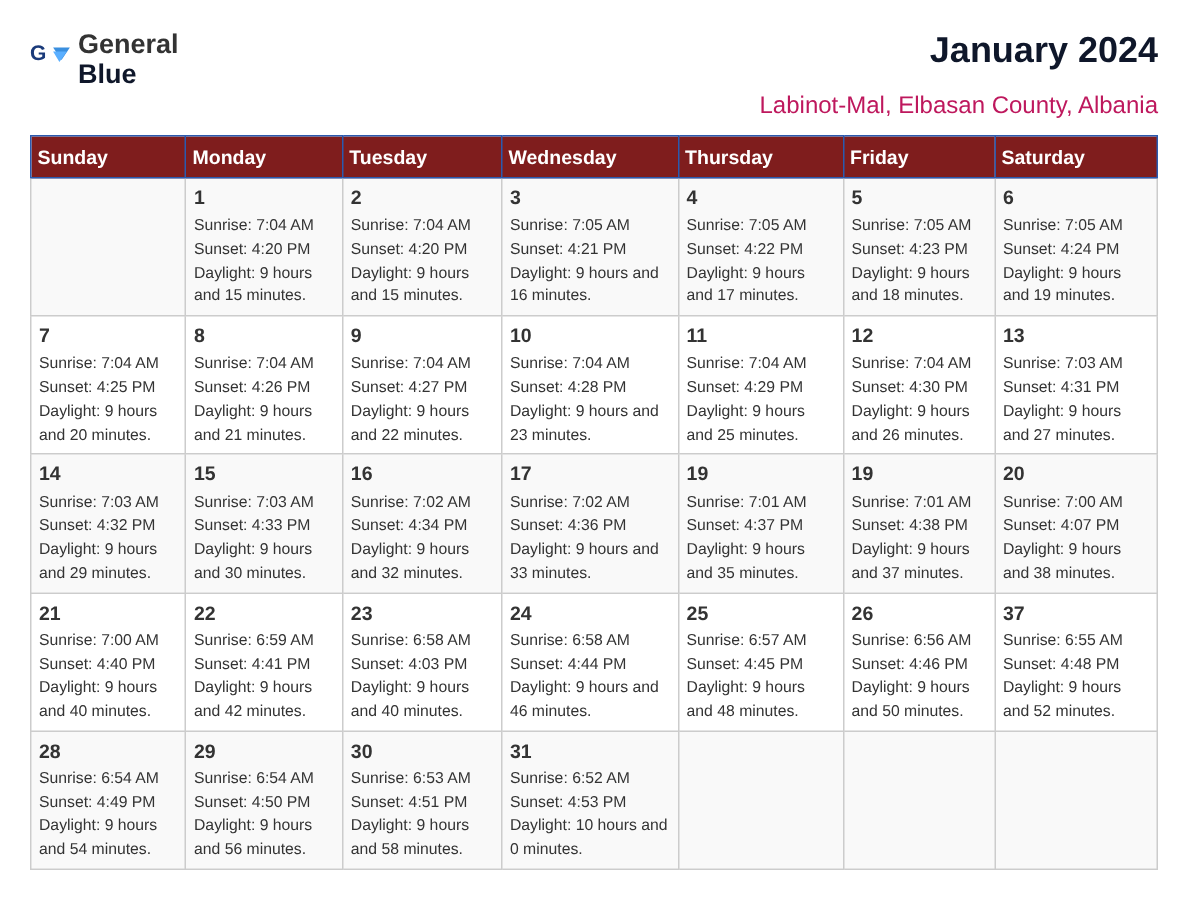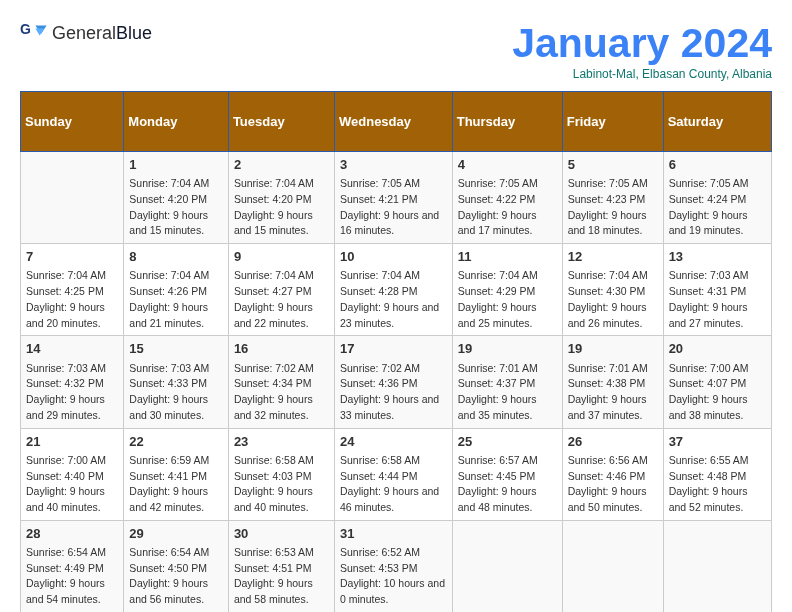--- a/index.html
+++ b/index.html
@@ -15,55 +15,55 @@
       justify-content: space-between;
       align-items: flex-start;
       margin-bottom: 10px;
     }
     .logo {
       display: flex;
       align-items: center;
     }
     .logo-text {
       display: flex;
-      flex-direction: row;
+      flex-direction: column;
       font-size: 18px;
-      font-weight: normal;
+      font-weight: bold;
       color: #333;
       line-height: 1.1;
-      text-align: right;
     }
     .logo-text span:first-child { color: #333; }
     .logo-icon {
       width: 28px;
       height: 28px;
       margin-right: 4px;
     }
     .title-block {
       text-align: right;
     }
     .title-block h1 {
-      font-size: 41px;
+      font-size: 24px;
       font-weight: bold;
-      color: #3b82f6;
+      color: #0f172a;
     }
     .title-block h2 {
-      font-size: 12px;
-      color: #0f766e;
+      font-size: 16px;
+      color: #be185d;
       font-weight: normal;
+      margin-top: 14px;
     }
     table {
       width: 100%;
       border-collapse: collapse;
       font-size: 11px;
     }
     thead tr th {
-      background-color: #a16207;
+      background-color: #7f1d1d;
       color: #fff;
-      padding: 22px 4px;
+      padding: 6px 4px;
       text-align: left;
       font-size: 13px;
       font-weight: bold;
       border: 1px solid #2a5aaf;
     }
     tbody tr td {
       border: 1px solid #ccc;
       padding: 4px 5px;
       vertical-align: top;
       color: #333;

